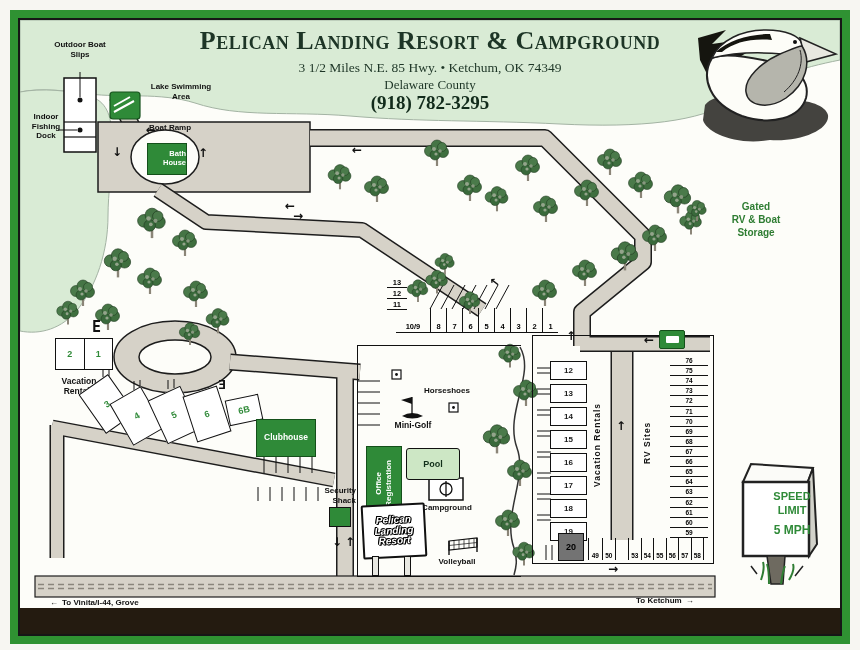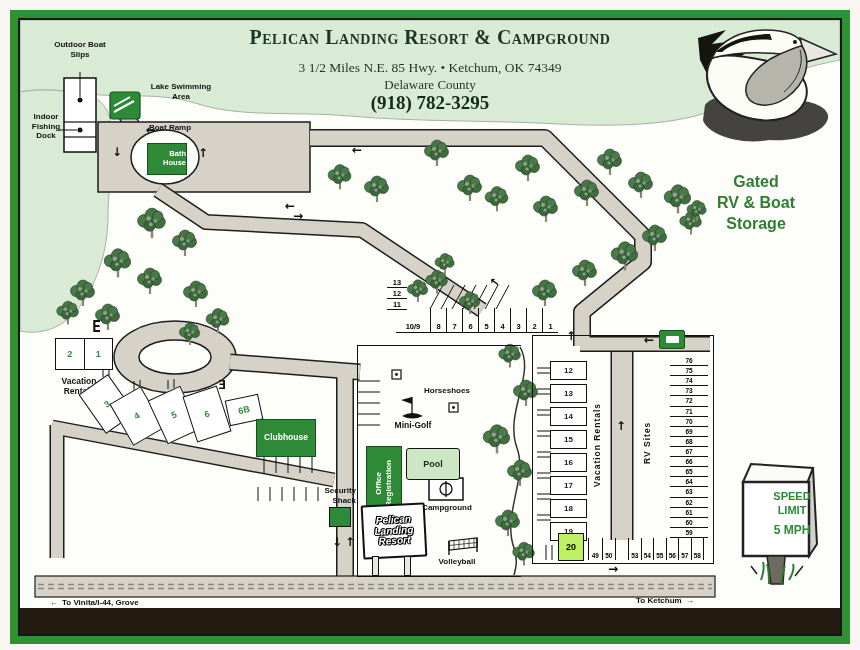--- a/index.html
+++ b/index.html
@@ -6,34 +6,34 @@
   .page{position:relative;width:860px;height:650px;background:#f7f6f2;font-family:"Liberation Sans",sans-serif;overflow:hidden;}
   .mapsvg{position:absolute;left:0;top:0;z-index:1;}
   .frame{position:absolute;left:10px;top:10px;right:10px;bottom:6px;border:8px solid #2f9232;z-index:6;pointer-events:none;}
   .frame-inner{position:absolute;inset:0;border:2px solid #161616;}
   .lbl{position:absolute;z-index:3;font:bold 8px/1.2 "Liberation Sans",sans-serif;color:#111;text-align:center;}
   .green-lbl{color:#2f7d33;}
   .bld{position:absolute;z-index:3;background:#2f8a38;border:1px solid #14501a;color:#fff;
        font:bold 7.5px/1.15 "Liberation Sans",sans-serif;display:flex;align-items:center;justify-content:center;text-align:right;}
   .arr{position:absolute;z-index:3;font:bold 12px "DejaVu Sans",sans-serif;color:#111;line-height:1;}
   .hdr{position:absolute;left:40px;width:780px;text-align:center;z-index:3;color:#1d3526;font-family:"Liberation Serif",serif;}
-  .hdr.title{top:26px;font-size:20px;font-weight:600;font-variant:small-caps;letter-spacing:.5px;}
+  .hdr.title{top:26px;font-size:26px;font-weight:600;font-variant:small-caps;letter-spacing:.5px;}
   .hdr.addr{top:60px;font-size:13.5px;}
   .hdr.county{top:77px;font-size:13px;}
   .hdr.phone{top:92px;font-size:19px;font-weight:bold;color:#122b1b;}
   .box-outline{position:absolute;border:1.5px solid #111;background:transparent;z-index:2;}
   .wp{position:absolute;left:55px;top:338px;width:56px;height:30px;border:1.5px solid #111;background:#fff;display:flex;z-index:3;}
   .wp div{flex:1;display:flex;align-items:center;justify-content:center;font:bold 9px "Liberation Sans",sans-serif;color:#2f8a38;}
   .wp div + div{border-left:1.2px solid #111;}
   .hill{position:absolute;background:#fff;border:1.5px solid #111;display:flex;align-items:center;justify-content:center;
         font:bold 9px "Liberation Sans",sans-serif;color:#2f8a38;z-index:3;}
   .vrbox-col{position:absolute;left:550px;top:361px;width:37px;display:flex;flex-direction:column;gap:4px;z-index:3;}
   .vrbox-col div{height:17px;background:#fff;border:1.5px solid #111;display:flex;align-items:center;justify-content:center;
         font:bold 8px "Liberation Sans",sans-serif;color:#1a1a1a;}
-  .site20{position:absolute;left:558px;top:533px;width:24px;height:26px;background:#bef264;border:1.5px solid #111;display:flex;
+  .site20{position:absolute;left:558px;top:533px;width:24px;height:26px;background:#737373;border:1.5px solid #111;display:flex;
         align-items:center;justify-content:center;font:bold 9px "Liberation Sans",sans-serif;z-index:3;}
   .rvcol{position:absolute;left:670px;top:356px;width:38px;height:182px;display:flex;flex-direction:column;z-index:3;}
   .rvcol div{flex:1;border-bottom:1px solid #111;display:flex;align-items:center;justify-content:center;
         font:bold 6.5px "Liberation Sans",sans-serif;}
   .sites-row{position:absolute;left:396px;top:308px;width:162px;height:24px;display:flex;border-bottom:1.5px solid #111;z-index:3;}
   .sites-row div{flex:1;display:flex;align-items:flex-end;justify-content:center;font:bold 7.5px "Liberation Sans",sans-serif;padding-bottom:1px;}
   .sites-row div:first-of-type{flex:0 0 34px;}
   .sites-row div + div{border-left:1.2px solid #111;}
   .stack{position:absolute;left:387px;top:277px;width:20px;height:33px;display:flex;flex-direction:column;z-index:3;}
   .stack div{flex:1;border-bottom:1px solid #111;display:flex;align-items:center;justify-content:center;font:bold 7.5px "Liberation Sans",sans-serif;}
@@ -358,21 +358,21 @@
       <div>54</div>
       <div>55</div>
       <div>56</div>
       <div>57</div>
       <div>58</div>
     </div>
   <div class="rvicon">
       <i></i>
     </div>
 
-  <div class="lbl green-lbl" style="left:706px;top:172px;width:100px;font-size:16px;line-height:1.3;">
+  <div class="lbl green-lbl" style="left:706px;top:200px;width:100px;font-size:10px;line-height:1.3;">
     <div>Gated</div>
     <div>RV &amp; Boat</div>
     <div>Storage</div>
   </div>
   <div class="speed">
     <div class="txt">
       <div>SPEED</div>
       <div>LIMIT</div>
       <div class="mph">5 MPH</div>
     </div>

